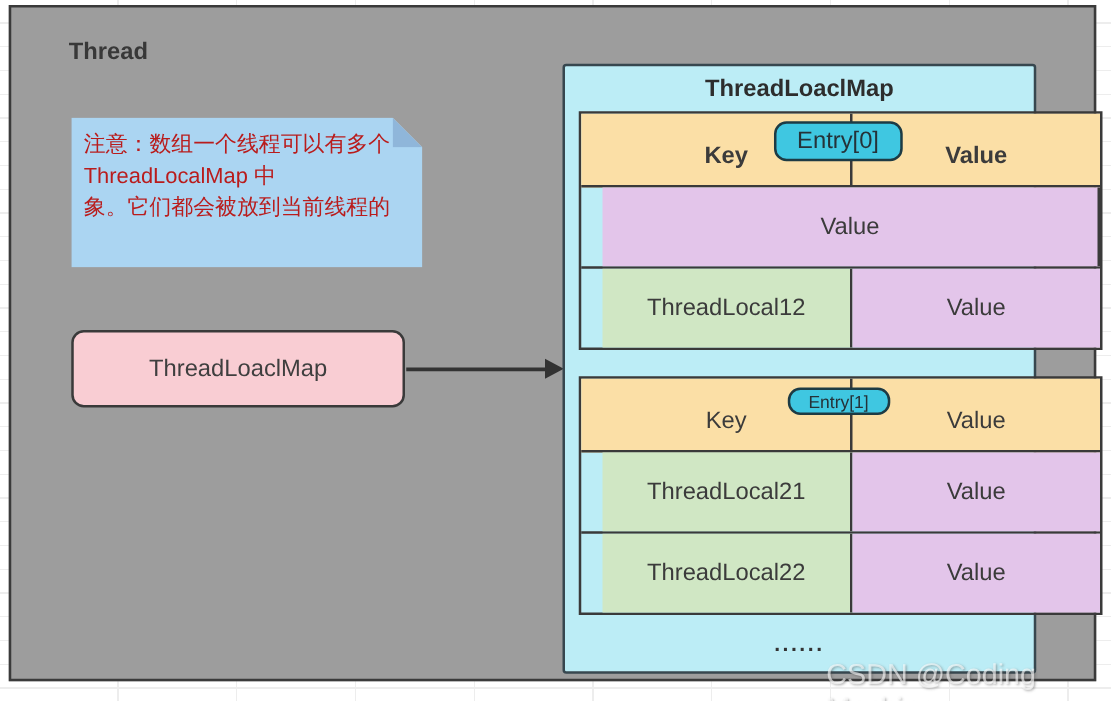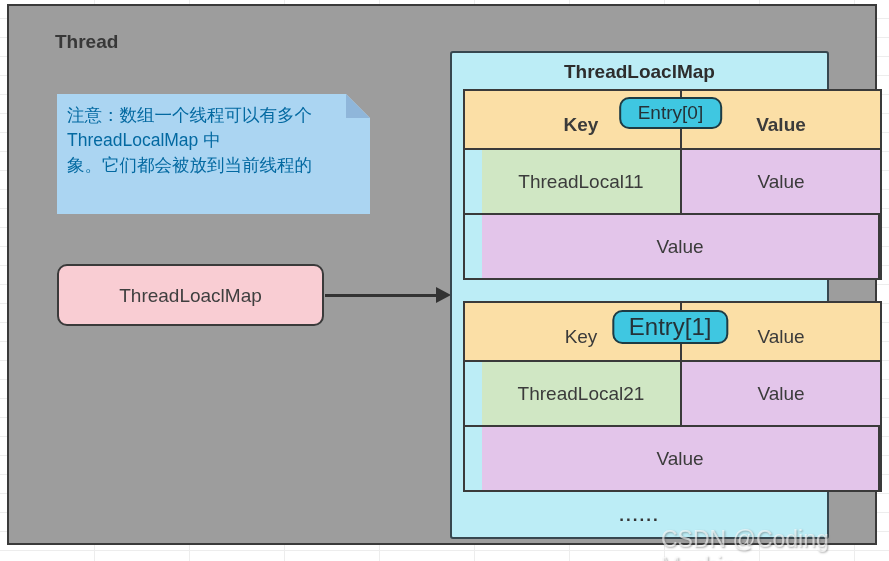--- a/index.html
+++ b/index.html
@@ -22,26 +22,26 @@
     border:2px solid var(--line-dark,#3a3a3a);
     border-radius:0;
     box-sizing:border-box;
   }
   .thread-title{
     position:absolute;left:46px;top:25px;
     font-size:19px;font-weight:bold;color:#383838;
   }
   
   .note-box{
-    position:absolute;left:48px;top:88px;width:313px;height:120px;
+    position:absolute;left:48px;top:88px;width:281px;height:120px;
     background:var(--note-blue,#abd5f2);
     clip-path:polygon(0 0, calc(100% - 24px) 0, 100% 24px, 100% 100%, 0 100%);
     box-sizing:border-box;
     padding:9px 6px 0 10px;
-    font-size:17.5px;line-height:25px;color:#0369a1;
+    font-size:17.5px;line-height:25px;color:#b91c1c;
   }
   .note-fold{
     position:absolute;top:0;right:0;width:24px;height:24px;
     background:var(--note-fold-blue,#8fb6da);
     clip-path:polygon(0 0, 0 100%, 100% 100%);
   }
   
   .pointer-box{
     position:absolute;left:48px;top:258px;width:267px;height:62px;
     background:var(--pink,#f9cdd3);
@@ -92,21 +92,21 @@
   .erow-data{height:63px;}
   .erow-data .key-cell{background:var(--key-green,#d0e7c4);}
   .erow-data .value-cell{background:var(--value-purple,#e3c5ea);}
   .entry-badge{
     position:absolute;left:50%;transform:translateX(-52%);
     background:var(--badge-cyan,#3fc7e1);
     border:2px solid #1d3b44;border-radius:10px;
     color:#253238;z-index:2;white-space:nowrap;
   }
   .entry-badge-1{top:6px;font-size:19px;padding:3px 17px;}
-  .entry-badge-2{top:7px;font-size:24px;padding:1px 15px;}
+  .entry-badge-2{top:7px;font-size:14px;padding:1px 15px;}
   .map-ellipsis{
     position:absolute;left:0;top:453px;width:100%;text-align:center;
     font-size:17px;font-weight:bold;letter-spacing:2px;color:#333333;
   }
   .watermark{
     position:absolute;left:652px;top:520px;
     font-size:23px;color:rgba(255,255,255,0.62);
     text-shadow:1px 1px 2px rgba(70,70,70,0.45);
     z-index:5;
   }
@@ -137,39 +137,40 @@
     <div class="map-box">
       <div class="map-title">ThreadLoaclMap</div>
 
       <div class="etable etable-1">
         <div class="entry-badge entry-badge-1">Entry[0]</div>
         <div class="erow erow-header">
           <div class="ecell">Key</div>
           <div class="ecell">Value</div>
         </div>
         <div class="erow erow-data">
-          <div class="ecell key-cell">ThreadLocal11</div>
           <div class="ecell value-cell">Value</div>
         </div>
         <div class="erow erow-data">
+          <div class="ecell key-cell">ThreadLocal12</div>
           <div class="ecell value-cell">Value</div>
         </div>
       </div>
 
       <div class="etable etable-2">
         <div class="entry-badge entry-badge-2">Entry[1]</div>
         <div class="erow erow-header erow-header-2">
           <div class="ecell">Key</div>
           <div class="ecell">Value</div>
         </div>
         <div class="erow erow-data">
           <div class="ecell key-cell">ThreadLocal21</div>
           <div class="ecell value-cell">Value</div>
         </div>
         <div class="erow erow-data">
+          <div class="ecell key-cell">ThreadLocal22</div>
           <div class="ecell value-cell">Value</div>
         </div>
       </div>
 
       <div class="map-ellipsis">......</div>
     </div>
 
     <div class="watermark">CSDN @Coding Machine</div>
 
   </div>

